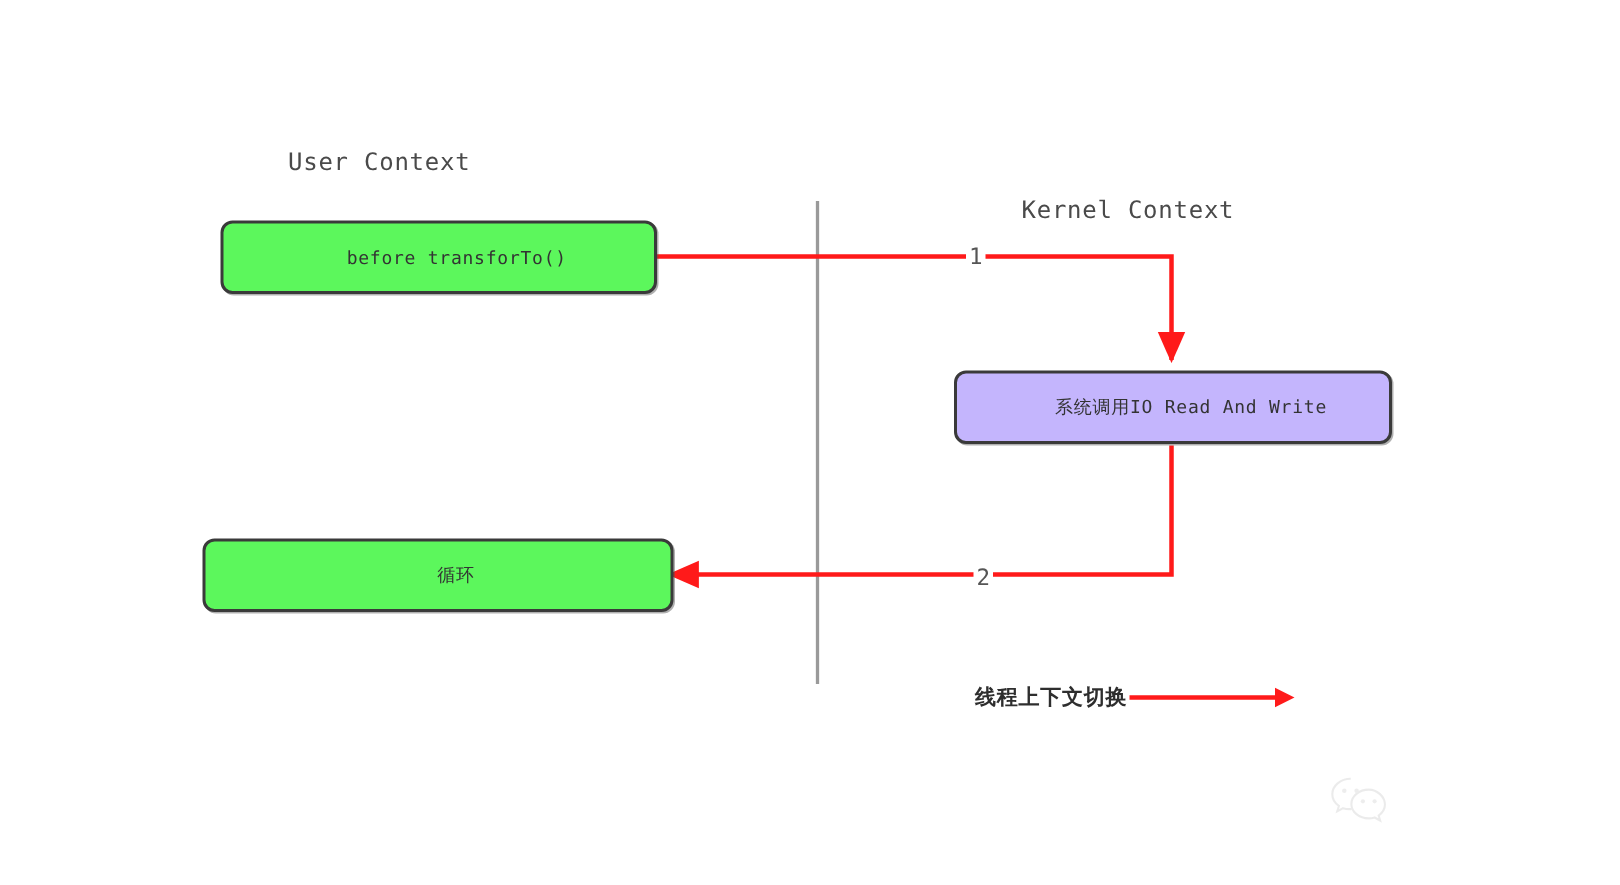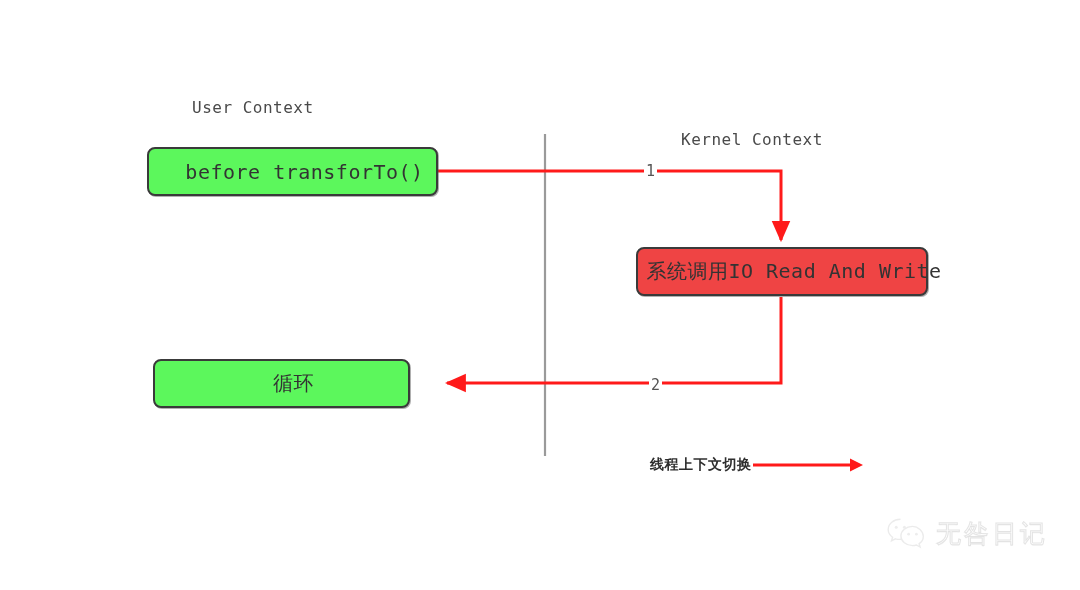--- a/index.html
+++ b/index.html
@@ -35,38 +35,38 @@
 
   .node-box {
     position: absolute;
     box-sizing: border-box;
     border: 2.5px solid #3a3a3a;
     border-radius: 8px;
     display: flex;
     align-items: center;
     justify-content: center;
     font-family: "DejaVu Sans Mono", "Liberation Mono", monospace;
-    font-size: 20px;
+    font-size: 12px;
     color: #333333;
     letter-spacing: 0.5px;
     white-space: nowrap;
     box-shadow: 1px 1px 0 rgba(80,80,80,0.45);
     padding-left: 24px;
   }
   #node-before-transfer {
     left: 147px; top: 147px; width: 291px; height: 49px;
     background: #5cf75c;
   }
   #node-loop {
-    left: 153px; top: 359px; width: 257px; height: 49px;
+    left: 135px; top: 359px; width: 314px; height: 49px;
     background: #5cf75c;
   }
   #node-syscall {
     left: 636px; top: 247px; width: 292px; height: 49px;
-    background: #ef4444;
+    background: #c4b5fd;
   }
 
   .edge-num {
     position: absolute;
     font-family: "DejaVu Sans Mono", "Liberation Mono", monospace;
     font-size: 15px;
     color: #555555;
     background: #ffffff;
     padding: 0 2px;
     line-height: 1;
@@ -159,14 +159,13 @@
   <svg width="40" height="34" viewBox="0 0 40 34" xmlns="http://www.w3.org/2000/svg">
     <g fill="none" stroke="#d8d8d8" stroke-width="1.4">
       <path d="M14.5 3.2 C7.6 3.2 2.2 7.9 2.2 13.5 c0 3.1 1.7 5.9 4.4 7.8 l-1.1 3.6 3.9 -2.1 c1.3 0.4 2.7 0.6 4.2 0.6 0.5 0 1 0 1.5 -0.1"></path>
       <path d="M26.5 10.4 c-6.4 0 -11.6 4.3 -11.6 9.6 0 5.3 5.2 9.6 11.6 9.6 1.4 0 2.7 -0.2 3.9 -0.6 l3.7 2 -1 -3.3 c2.6 -1.8 4.2 -4.4 4.2 -7.3 0 -5.3 -5.2 -10 -10.8 -10 z"></path>
     </g>
     <circle cx="10.2" cy="11.2" r="1.5" fill="#dcdcdc"></circle>
     <circle cx="18.4" cy="11.2" r="1.5" fill="#dcdcdc"></circle>
     <circle cx="22.6" cy="18.2" r="1.4" fill="#dcdcdc"></circle>
     <circle cx="30.4" cy="18.2" r="1.4" fill="#dcdcdc"></circle>
   </svg>
-  <span id="watermark-text">无咎日记</span>
 </div>
 
 </body></html>

